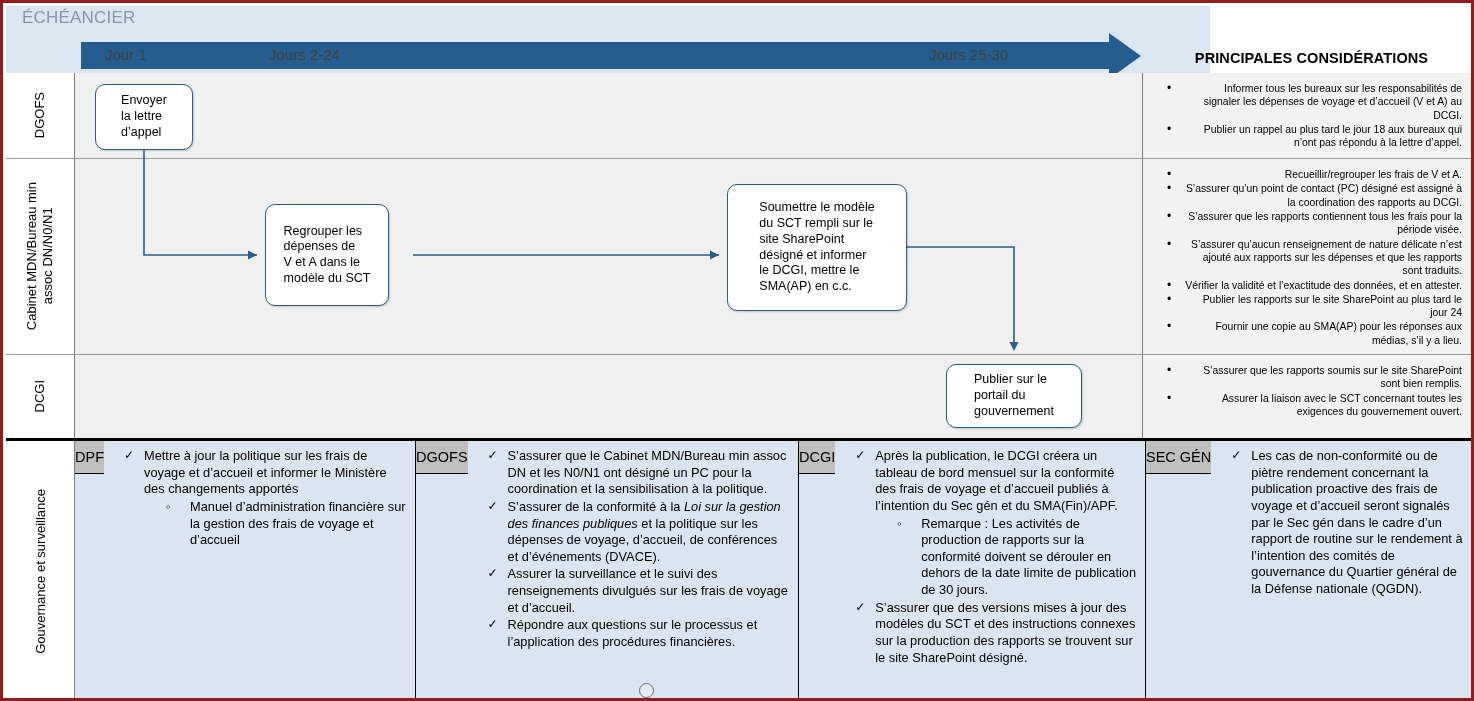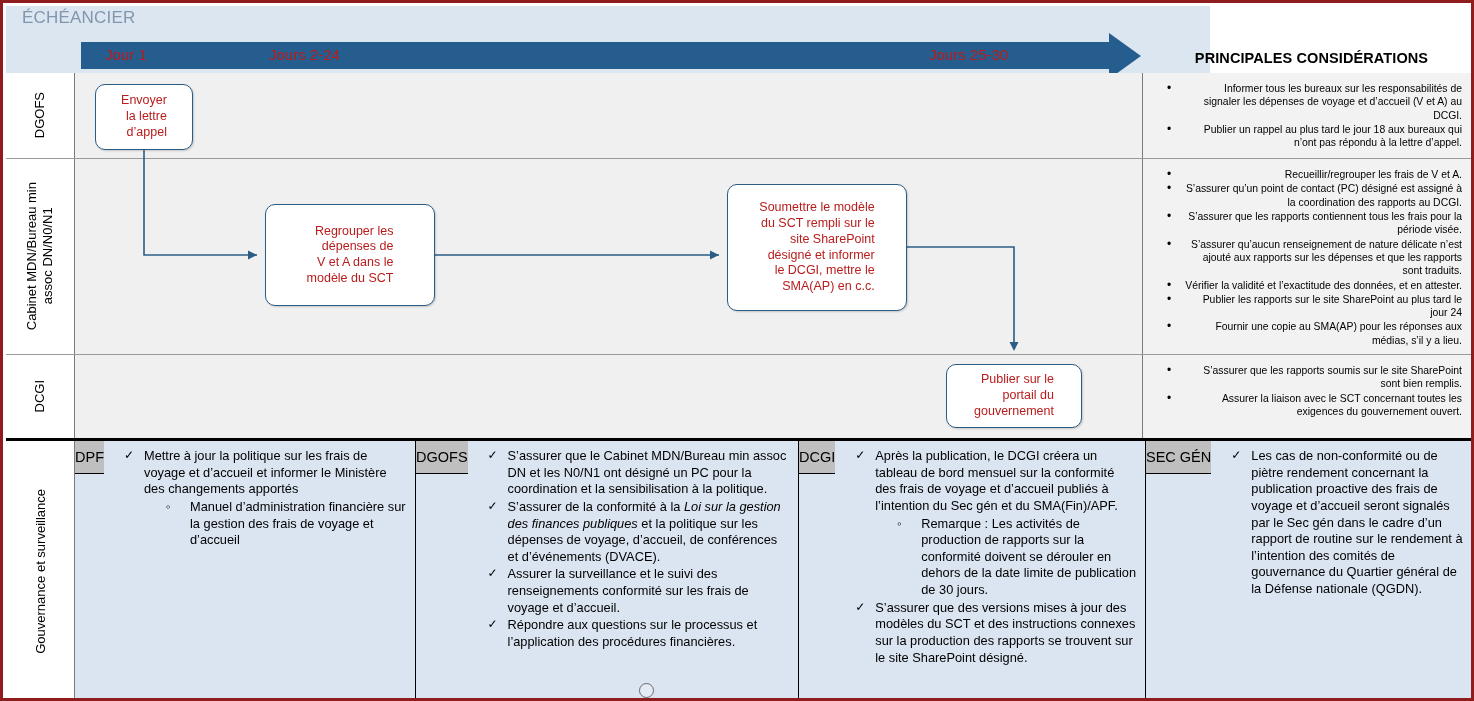--- a/index.html
+++ b/index.html
@@ -61,21 +61,21 @@
     top: -5px;
     width: 0;
     height: 0;
     border-top: 23px solid transparent;
     border-bottom: 23px solid transparent;
     border-left: 32px solid #255e8e;
   }
   .arrow-label {
     position: absolute;
     top: 8px;
-    color: #b91c1c;
+    color: #404040;
     font-size: 15px;
     white-space: nowrap;
     text-align: center;
   }
   .arrow-label.l0 { left: 24px; }
   .arrow-label.l1 { left: 188px; }
   .arrow-label.l2 { left: 848px; }
 
   .considerations-title {
     position: absolute;
@@ -175,30 +175,30 @@
   
   .pbox {
     position: absolute;
     box-sizing: border-box;
     background: #ffffff;
     border: 1.6px solid #2b5c86;
     border-radius: 10px;
     display: flex;
     align-items: center;
     justify-content: center;
-    text-align: right;
+    text-align: left;
     font-size: 12.5px;
     line-height: 1.26;
-    color: #b91c1c;
+    color: #000000;
     padding: 3px 6px;
     white-space: pre-line;
     box-shadow: 1px 1px 2px rgba(0,0,0,.18);
   }
   .box-envoyer   { left: 20px;  top: 11px;  width: 98px;  height: 66px; }
-  .box-regrouper { left: 190px; top: 45px;  width: 170px; height: 102px; }
+  .box-regrouper { left: 190px; top: 45px;  width: 124px; height: 102px; }
   .box-soumettre { left: 652px; top: 25px;  width: 180px; height: 127px; }
   .box-publier   { left: 871px; top: 9px;   width: 136px; height: 64px; }
 
   
   .connector-svg {
     position: absolute;
     left: 0;
     top: 0;
     width: 1068px;
     height: 100%;
@@ -431,21 +431,21 @@
           </ul>
         </div>
       </div>
 
       <div class="gov-col c1">
         <div class="gov-head">DGOFS</div>
         <div class="gov-body">
           <ul>
             <li>S’assurer que le Cabinet MDN/Bureau min assoc DN et les N0/N1 ont désigné un PC pour la coordination et la sensibilisation à la politique.</li>
             <li><span>S’assurer de la conformité à la </span><span class="ital">Loi sur la gestion des finances publiques</span><span> et la politique sur les dépenses de voyage, d’accueil, de conférences et d’événements (DVACE).</span></li>
-            <li>Assurer la surveillance et le suivi des renseignements conformité sur les frais de voyage et d’accueil.</li>
+            <li>Assurer la surveillance et le suivi des renseignements divulgués sur les frais de voyage et d’accueil.</li>
             <li>Répondre aux questions sur le processus et l’application des procédures financières.</li>
           </ul>
         </div>
       </div>
 
       <div class="gov-col c2">
         <div class="gov-head">DCGI</div>
         <div class="gov-body">
           <ul>
             <li>

